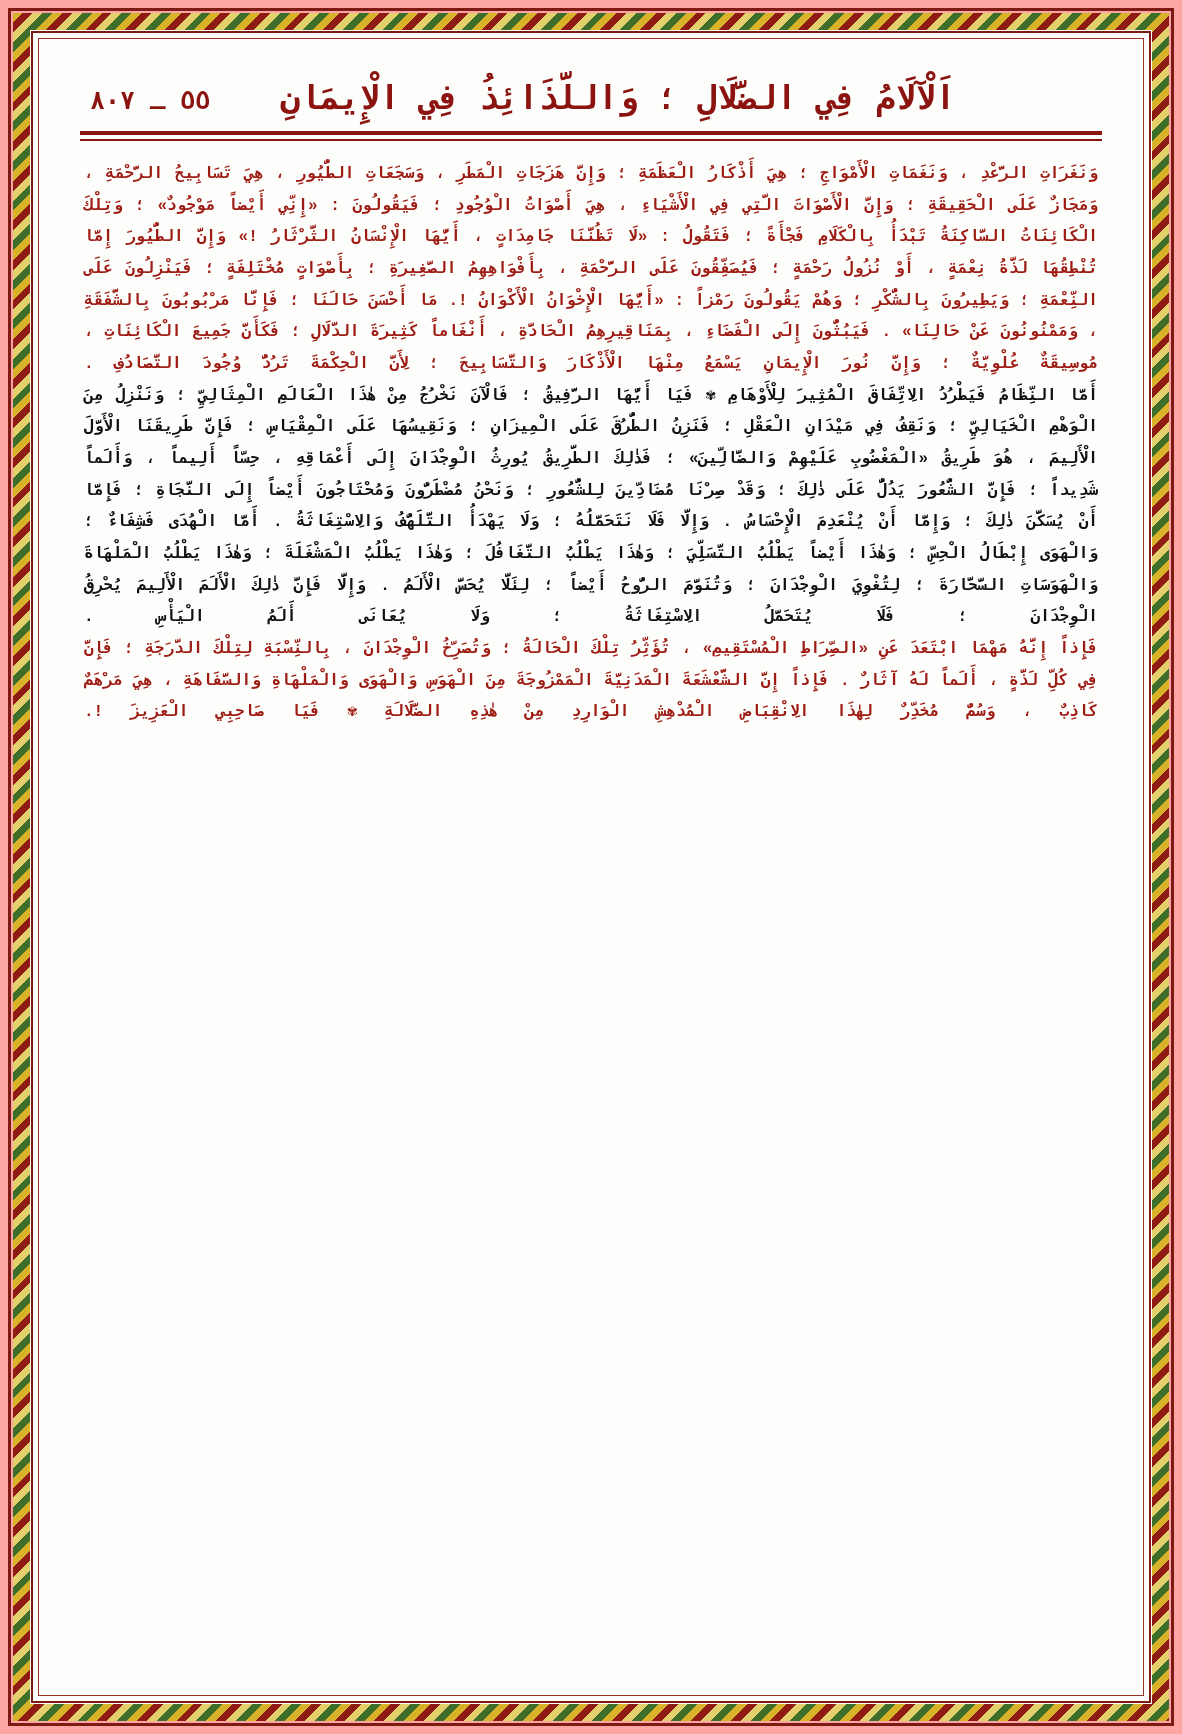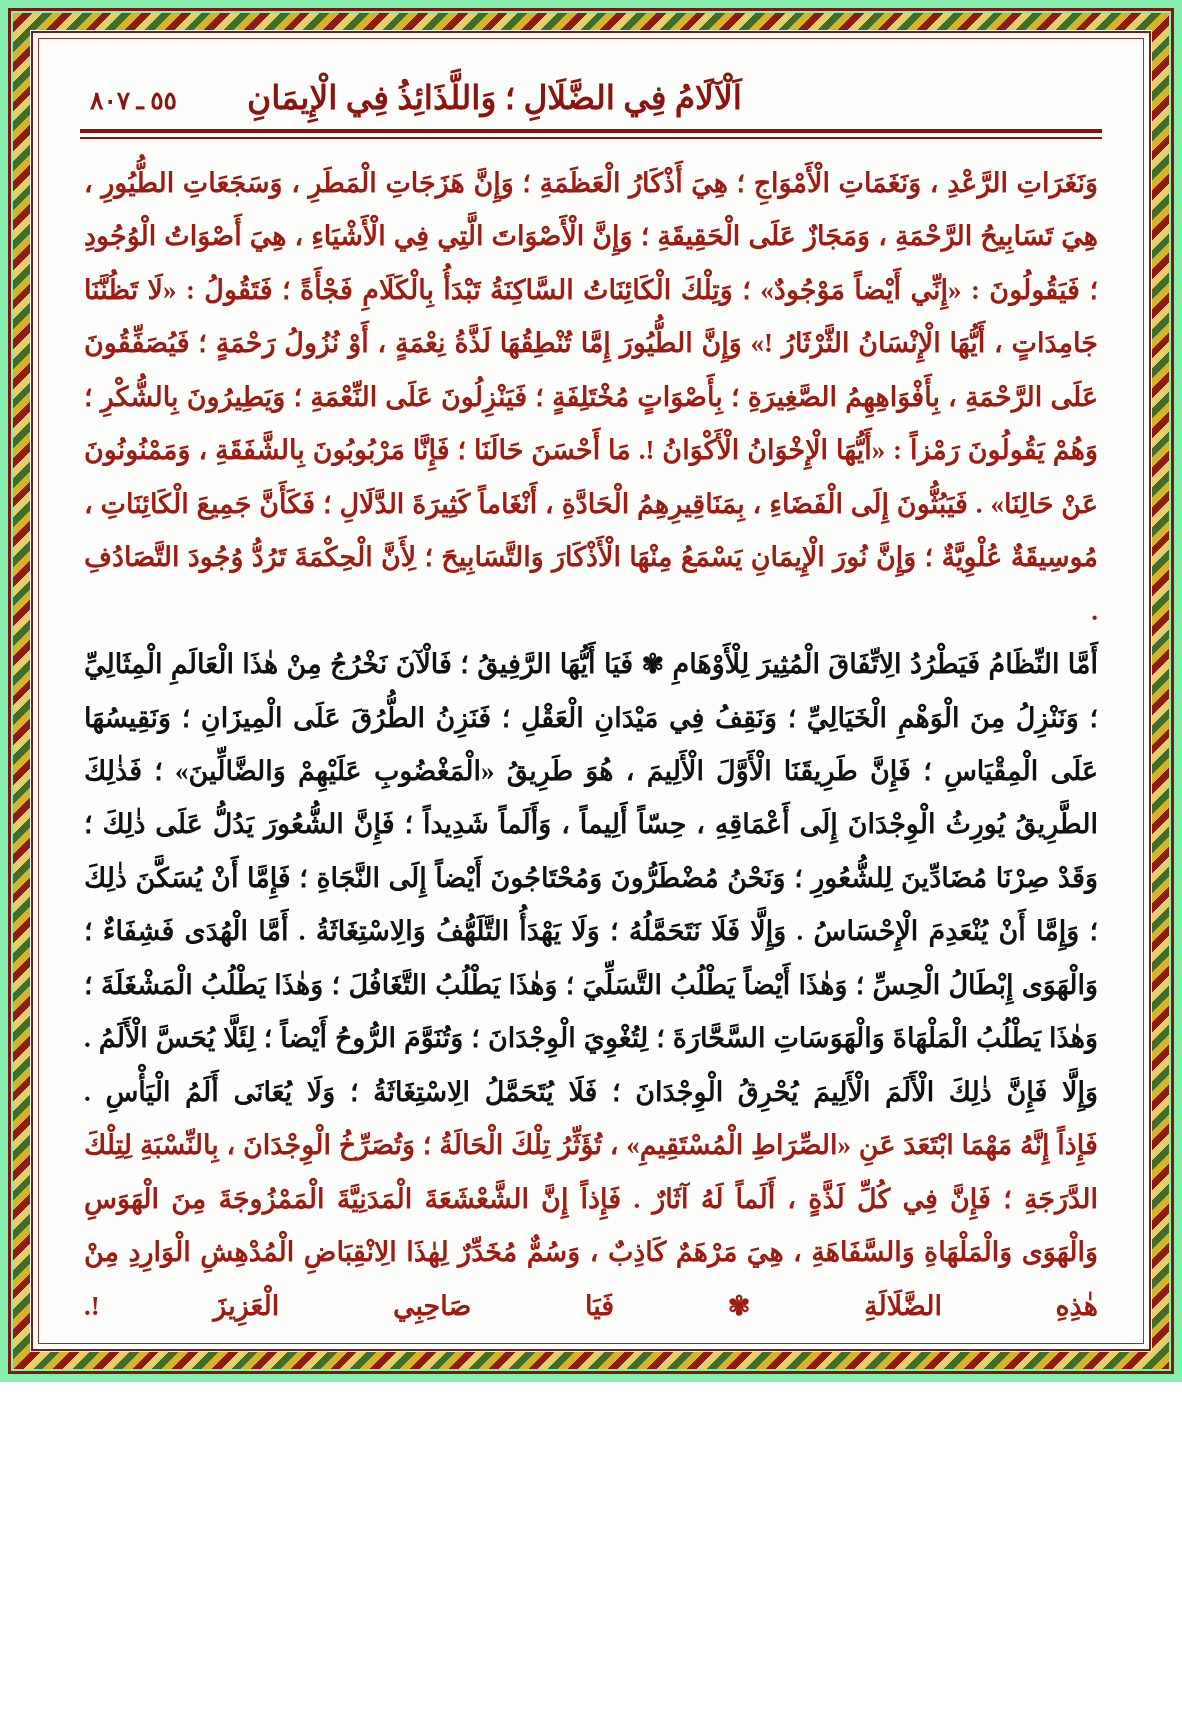--- a/index.html
+++ b/index.html
@@ -3,24 +3,24 @@
 <meta charset="utf-8">
 <style>
   html, body {
     margin: 0;
     padding: 0;
     background: #ffffff;
   }
   .page {
     position: relative;
     width: 1182px;
-    height: 1382px;
+    height: 1734px;
     box-sizing: border-box;
-    background: #86efac;
-    font-family: Liberation Serif, serif;
+    background: #fca5a5;
+    font-family: Liberation Mono, monospace;
     overflow: hidden;
   }
   
   .frame-outer {
     position: absolute;
     left: 8px; top: 8px; right: 8px; bottom: 8px;
     border: 3px solid #7d1a14;
     box-sizing: border-box;
   }
   .frame-band {
@@ -93,21 +93,21 @@
     background: #8c1410;
   }
   
   .body {
     padding: 0 8px;
   }
   p.para {
     margin: 0;
     text-align: justify;
     text-align-last: justify;
-    font-size: 27px;
+    font-size: 16px;
     line-height: 1.98;
     font-weight: bold;
     color: #111111;
     word-spacing: 1px;
   }
   p.para.red {
     color: #9e1b13;
   }
 </style>
 </head>

